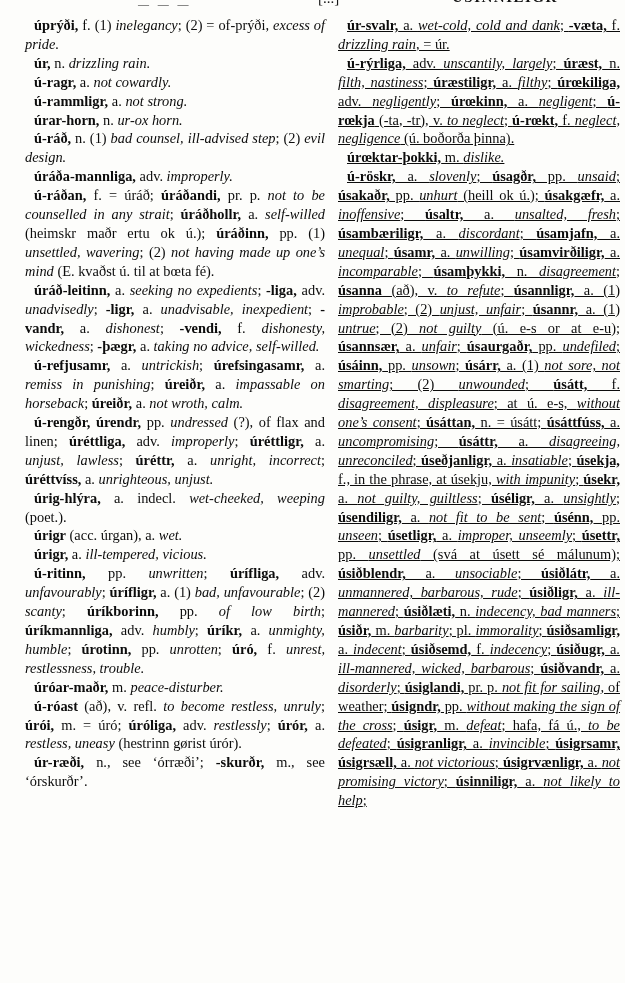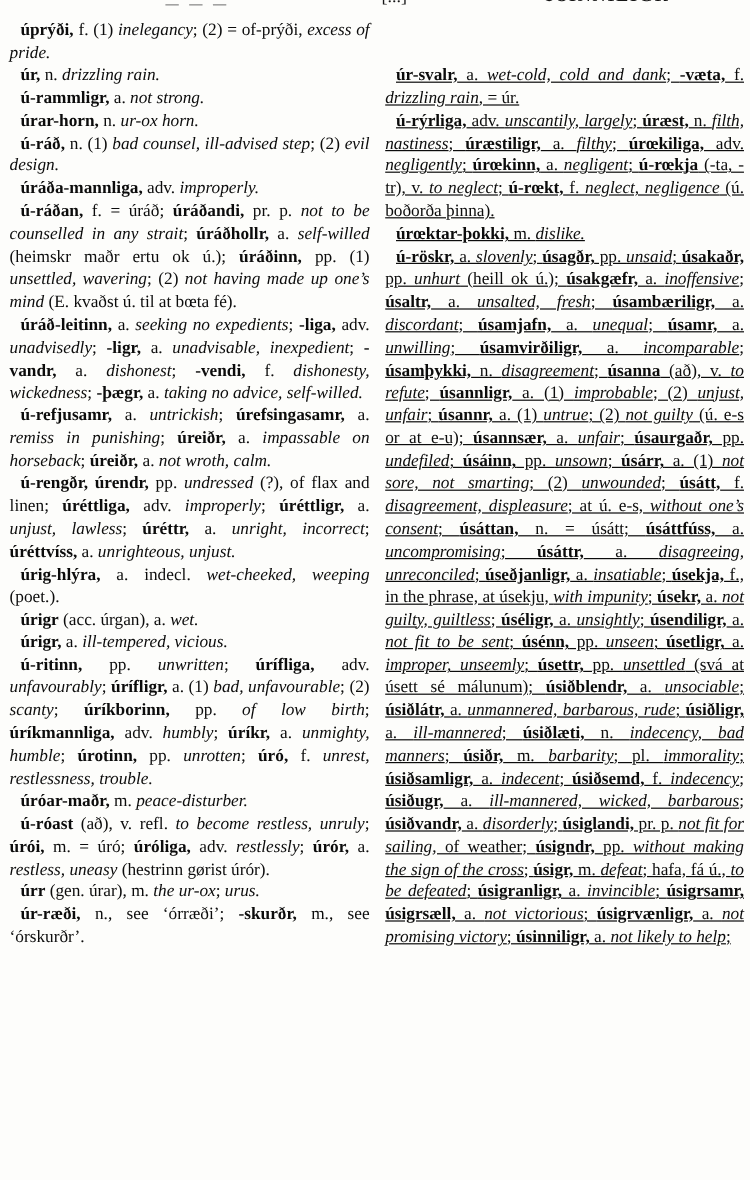--- a/index.html
+++ b/index.html
@@ -30,22 +30,22 @@
   .hf.center {
     left: 318px; top: -10px;
     font-size: 15px;
   }
   .hf.right {
     left: 452px; top: -11px;
     font-size: 15px; font-weight: bold; letter-spacing: 1.5px;
   }
   .columns {
     display: flex;
-    padding: 3px 5px 0 8px;
-    align-items: flex-end;
+    padding: 3px 5px 0 25px;
+    align-items: flex-start;
   }
   .col {
     width: 300px;
     font-size: 14.4px;
     line-height: 18.9px;
     text-align: justify;
     hyphens: none;
   }
   .col.left  { padding-right: 5px; }
   .col.right { padding-left: 6px; flex: 1; text-decoration: underline; }
@@ -65,35 +65,35 @@
 <div class="page">
   <div class="running-header">
     <span class="hf left">— — —</span>
     <span class="hf center">[...]</span>
     <span class="hf right">ÚSINNILIGR</span>
   </div>
   <div class="columns">
     <div class="col left" id="col-0">
         <p class="entry"><span class="b">úprýði,</span><span class="r"> f. (1) </span><span class="i">inelegancy</span><span class="r">; (2) = of-prýði, </span><span class="i">excess of pride.</span></p>
         <p class="entry"><span class="b">úr,</span><span class="r"> n. </span><span class="i">drizzling rain.</span></p>
+        <p class="entry"><span class="b">ú-ragr,</span><span class="r"> a. </span><span class="i">not cowardly.</span></p>
         <p class="entry"><span class="b">ú-rammligr,</span><span class="r"> a. </span><span class="i">not strong.</span></p>
         <p class="entry"><span class="b">úrar-horn,</span><span class="r"> n. </span><span class="i">ur-ox horn.</span></p>
         <p class="entry"><span class="b">ú-ráð,</span><span class="r"> n. (1) </span><span class="i">bad counsel, ill-advised step</span><span class="r">; (2) </span><span class="i">evil design.</span></p>
         <p class="entry"><span class="b">úráða-mannliga,</span><span class="r"> adv. </span><span class="i">improperly.</span></p>
         <p class="entry"><span class="b">ú-ráðan,</span><span class="r"> f. = úráð; </span><span class="b">úráðandi,</span><span class="r"> pr. p. </span><span class="i">not to be counselled in any strait</span><span class="r">; </span><span class="b">úráðhollr,</span><span class="r"> a. </span><span class="i">self-willed</span><span class="r"> (heimskr maðr ertu ok ú.); </span><span class="b">úráðinn,</span><span class="r"> pp. (1) </span><span class="i">unsettled, wavering</span><span class="r">; (2) </span><span class="i">not having made up one’s mind</span><span class="r"> (E. kvaðst ú. til at bœta fé).</span></p>
         <p class="entry"><span class="b">úráð-leitinn,</span><span class="r"> a. </span><span class="i">seeking no expedients</span><span class="r">; </span><span class="b">-liga,</span><span class="r"> adv. </span><span class="i">unadvisedly</span><span class="r">; </span><span class="b">-ligr,</span><span class="r"> a. </span><span class="i">unadvisable, inexpedient</span><span class="r">; </span><span class="b">-vandr,</span><span class="r"> a. </span><span class="i">dishonest</span><span class="r">; </span><span class="b">-vendi,</span><span class="r"> f. </span><span class="i">dishonesty, wickedness</span><span class="r">; </span><span class="b">-þægr,</span><span class="r"> a. </span><span class="i">taking no advice, self-willed.</span></p>
         <p class="entry"><span class="b">ú-refjusamr,</span><span class="r"> a. </span><span class="i">untrickish</span><span class="r">; </span><span class="b">úrefsingasamr,</span><span class="r"> a. </span><span class="i">remiss in punishing</span><span class="r">; </span><span class="b">úreiðr,</span><span class="r"> a. </span><span class="i">impassable on horseback</span><span class="r">; </span><span class="b">úreiðr,</span><span class="r"> a. </span><span class="i">not wroth, calm.</span></p>
         <p class="entry"><span class="b">ú-rengðr, úrendr,</span><span class="r"> pp. </span><span class="i">undressed</span><span class="r"> (?), of flax and linen; </span><span class="b">úréttliga,</span><span class="r"> adv. </span><span class="i">improperly</span><span class="r">; </span><span class="b">úréttligr,</span><span class="r"> a. </span><span class="i">unjust, lawless</span><span class="r">; </span><span class="b">úréttr,</span><span class="r"> a. </span><span class="i">unright, incorrect</span><span class="r">; </span><span class="b">úréttvíss,</span><span class="r"> a. </span><span class="i">unrighteous, unjust.</span></p>
         <p class="entry"><span class="b">úrig-hlýra,</span><span class="r"> a. indecl. </span><span class="i">wet-cheeked, weeping</span><span class="r"> (poet.).</span></p>
         <p class="entry"><span class="b">úrigr</span><span class="r"> (acc. úrgan), a. </span><span class="i">wet.</span></p>
         <p class="entry"><span class="b">úrigr,</span><span class="r"> a. </span><span class="i">ill-tempered, vicious.</span></p>
         <p class="entry"><span class="b">ú-ritinn,</span><span class="r"> pp. </span><span class="i">unwritten</span><span class="r">; </span><span class="b">úrífliga,</span><span class="r"> adv. </span><span class="i">unfavourably</span><span class="r">; </span><span class="b">úrífligr,</span><span class="r"> a. (1) </span><span class="i">bad, unfavourable</span><span class="r">; (2) </span><span class="i">scanty</span><span class="r">; </span><span class="b">úríkborinn,</span><span class="r"> pp. </span><span class="i">of low birth</span><span class="r">; </span><span class="b">úríkmannliga,</span><span class="r"> adv. </span><span class="i">humbly</span><span class="r">; </span><span class="b">úríkr,</span><span class="r"> a. </span><span class="i">unmighty, humble</span><span class="r">; </span><span class="b">úrotinn,</span><span class="r"> pp. </span><span class="i">unrotten</span><span class="r">; </span><span class="b">úró,</span><span class="r"> f. </span><span class="i">unrest, restlessness, trouble.</span></p>
         <p class="entry"><span class="b">úróar-maðr,</span><span class="r"> m. </span><span class="i">peace-disturber.</span></p>
         <p class="entry"><span class="b">ú-róast</span><span class="r"> (að), v. refl. </span><span class="i">to become restless, unruly</span><span class="r">; </span><span class="b">úrói,</span><span class="r"> m. = úró; </span><span class="b">úróliga,</span><span class="r"> adv. </span><span class="i">restlessly</span><span class="r">; </span><span class="b">úrór,</span><span class="r"> a. </span><span class="i">restless, uneasy</span><span class="r"> (hestrinn gørist úrór).</span></p>
-        <p class="entry"><span class="b">úrr</span><span class="r"> (gen. úrar), m. </span><span class="i">the ur-ox</span><span class="r">; </span><span class="i">urus.</span></p>
         <p class="entry"><span class="b">úr-ræði,</span><span class="r"> n., see ‘órræði’; </span><span class="b">-skurðr,</span><span class="r"> m., see ‘órskurðr’.</span></p>
       </div>
     <div class="divider"></div>
     <div class="col right" id="col-1">
         <p class="entry"><span class="b">úr-svalr,</span><span class="r"> a. </span><span class="i">wet-cold, cold and dank</span><span class="r">; </span><span class="b">-væta,</span><span class="r"> f. </span><span class="i">drizzling rain</span><span class="r">, = úr.</span></p>
         <p class="entry"><span class="b">ú-rýrliga,</span><span class="r"> adv. </span><span class="i">unscantily, largely</span><span class="r">; </span><span class="b">úræst,</span><span class="r"> n. </span><span class="i">filth, nastiness</span><span class="r">; </span><span class="b">úræstiligr,</span><span class="r"> a. </span><span class="i">filthy</span><span class="r">; </span><span class="b">úrœkiliga,</span><span class="r"> adv. </span><span class="i">negligently</span><span class="r">; </span><span class="b">úrœkinn,</span><span class="r"> a. </span><span class="i">negligent</span><span class="r">; </span><span class="b">ú-rœkja</span><span class="r"> (-ta, -tr), v. </span><span class="i">to neglect</span><span class="r">; </span><span class="b">ú-rœkt,</span><span class="r"> f. </span><span class="i">neglect, negligence</span><span class="r"> (ú. boðorða þinna).</span></p>
         <p class="entry"><span class="b">úrœktar-þokki,</span><span class="r"> m. </span><span class="i">dislike.</span></p>
         <p class="entry"><span class="b">ú-röskr,</span><span class="r"> a. </span><span class="i">slovenly</span><span class="r">; </span><span class="b">úsagðr,</span><span class="r"> pp. </span><span class="i">unsaid</span><span class="r">; </span><span class="b">úsakaðr,</span><span class="r"> pp. </span><span class="i">unhurt</span><span class="r"> (heill ok ú.); </span><span class="b">úsakgæfr,</span><span class="r"> a. </span><span class="i">inoffensive</span><span class="r">; </span><span class="b">úsaltr,</span><span class="r"> a. </span><span class="i">unsalted, fresh</span><span class="r">; </span><span class="b">úsambæriligr,</span><span class="r"> a. </span><span class="i">discordant</span><span class="r">; </span><span class="b">úsamjafn,</span><span class="r"> a. </span><span class="i">unequal</span><span class="r">; </span><span class="b">úsamr,</span><span class="r"> a. </span><span class="i">unwilling</span><span class="r">; </span><span class="b">úsamvirðiligr,</span><span class="r"> a. </span><span class="i">incomparable</span><span class="r">; </span><span class="b">úsamþykki,</span><span class="r"> n. </span><span class="i">disagreement</span><span class="r">; </span><span class="b">úsanna</span><span class="r"> (að), v. </span><span class="i">to refute</span><span class="r">; </span><span class="b">úsannligr,</span><span class="r"> a. (1) </span><span class="i">improbable</span><span class="r">; (2) </span><span class="i">unjust, unfair</span><span class="r">; </span><span class="b">úsannr,</span><span class="r"> a. (1) </span><span class="i">untrue</span><span class="r">; (2) </span><span class="i">not guilty</span><span class="r"> (ú. e-s or at e-u); </span><span class="b">úsannsær,</span><span class="r"> a. </span><span class="i">unfair</span><span class="r">; </span><span class="b">úsaurgaðr,</span><span class="r"> pp. </span><span class="i">undefiled</span><span class="r">; </span><span class="b">úsáinn,</span><span class="r"> pp. </span><span class="i">unsown</span><span class="r">; </span><span class="b">úsárr,</span><span class="r"> a. (1) </span><span class="i">not sore, not smarting</span><span class="r">; (2) </span><span class="i">unwounded</span><span class="r">; </span><span class="b">úsátt,</span><span class="r"> f. </span><span class="i">disagreement, displeasure</span><span class="r">; at ú. e-s, </span><span class="i">without one’s consent</span><span class="r">; </span><span class="b">úsáttan,</span><span class="r"> n. = úsátt; </span><span class="b">úsáttfúss,</span><span class="r"> a. </span><span class="i">uncompromising</span><span class="r">; </span><span class="b">úsáttr,</span><span class="r"> a. </span><span class="i">disagreeing, unreconciled</span><span class="r">; </span><span class="b">úseðjanligr,</span><span class="r"> a. </span><span class="i">insatiable</span><span class="r">; </span><span class="b">úsekja,</span><span class="r"> f., in the phrase, at úsekju, </span><span class="i">with impunity</span><span class="r">; </span><span class="b">úsekr,</span><span class="r"> a. </span><span class="i">not guilty, guiltless</span><span class="r">; </span><span class="b">úséligr,</span><span class="r"> a. </span><span class="i">unsightly</span><span class="r">; </span><span class="b">úsendiligr,</span><span class="r"> a. </span><span class="i">not fit to be sent</span><span class="r">; </span><span class="b">úsénn,</span><span class="r"> pp. </span><span class="i">unseen</span><span class="r">; </span><span class="b">úsetligr,</span><span class="r"> a. </span><span class="i">improper, unseemly</span><span class="r">; </span><span class="b">úsettr,</span><span class="r"> pp. </span><span class="i">unsettled</span><span class="r"> (svá at úsett sé málunum); </span><span class="b">úsiðblendr,</span><span class="r"> a. </span><span class="i">unsociable</span><span class="r">; </span><span class="b">úsiðlátr,</span><span class="r"> a. </span><span class="i">unmannered, barbarous, rude</span><span class="r">; </span><span class="b">úsiðligr,</span><span class="r"> a. </span><span class="i">ill-mannered</span><span class="r">; </span><span class="b">úsiðlæti,</span><span class="r"> n. </span><span class="i">indecency, bad manners</span><span class="r">; </span><span class="b">úsiðr,</span><span class="r"> m. </span><span class="i">barbarity</span><span class="r">; pl. </span><span class="i">immorality</span><span class="r">; </span><span class="b">úsiðsamligr,</span><span class="r"> a. </span><span class="i">indecent</span><span class="r">; </span><span class="b">úsiðsemd,</span><span class="r"> f. </span><span class="i">indecency</span><span class="r">; </span><span class="b">úsiðugr,</span><span class="r"> a. </span><span class="i">ill-mannered, wicked, barbarous</span><span class="r">; </span><span class="b">úsiðvandr,</span><span class="r"> a. </span><span class="i">disorderly</span><span class="r">; </span><span class="b">úsiglandi,</span><span class="r"> pr. p. </span><span class="i">not fit for sailing</span><span class="r">, of weather; </span><span class="b">úsigndr,</span><span class="r"> pp. </span><span class="i">without making the sign of the cross</span><span class="r">; </span><span class="b">úsigr,</span><span class="r"> m. </span><span class="i">defeat</span><span class="r">; hafa, fá ú., </span><span class="i">to be defeated</span><span class="r">; </span><span class="b">úsigranligr,</span><span class="r"> a. </span><span class="i">invincible</span><span class="r">; </span><span class="b">úsigrsamr, úsigrsæll,</span><span class="r"> a. </span><span class="i">not victorious</span><span class="r">; </span><span class="b">úsigrvænligr,</span><span class="r"> a. </span><span class="i">not promising victory</span><span class="r">; </span><span class="b">úsinniligr,</span><span class="r"> a. </span><span class="i">not likely to help</span><span class="r">;</span></p>
       </div>
   </div>

